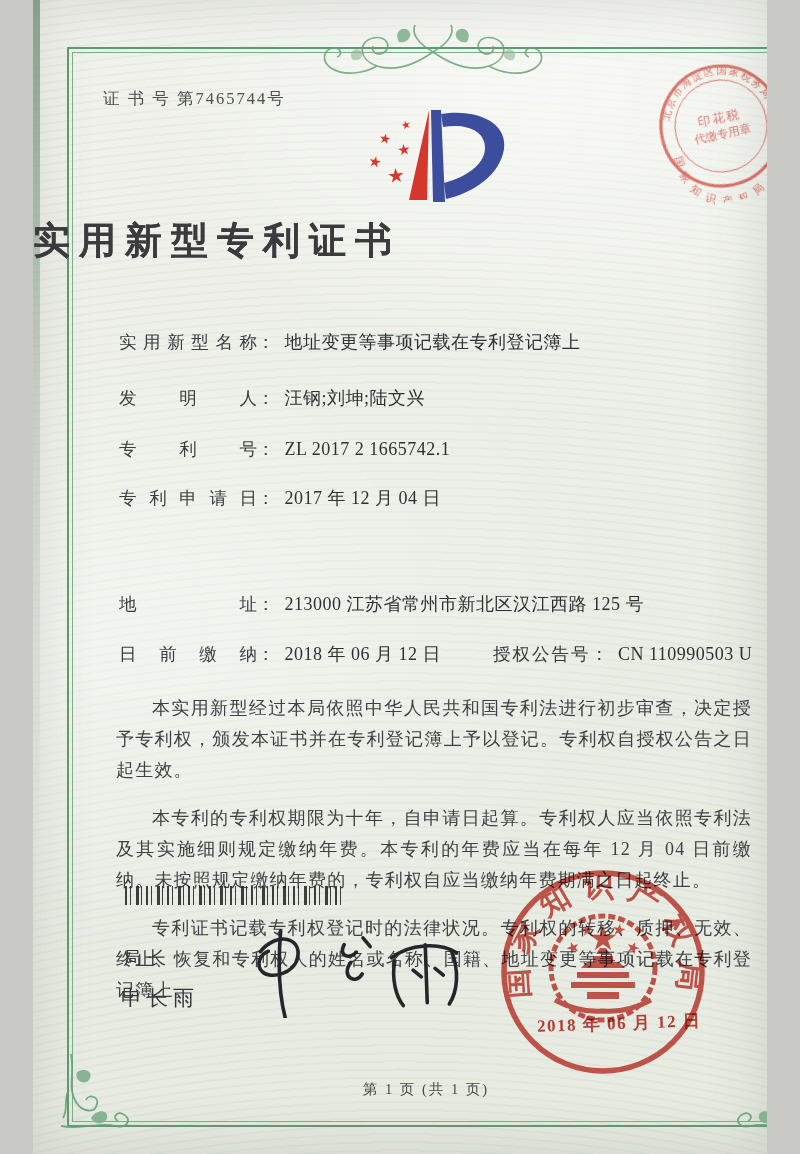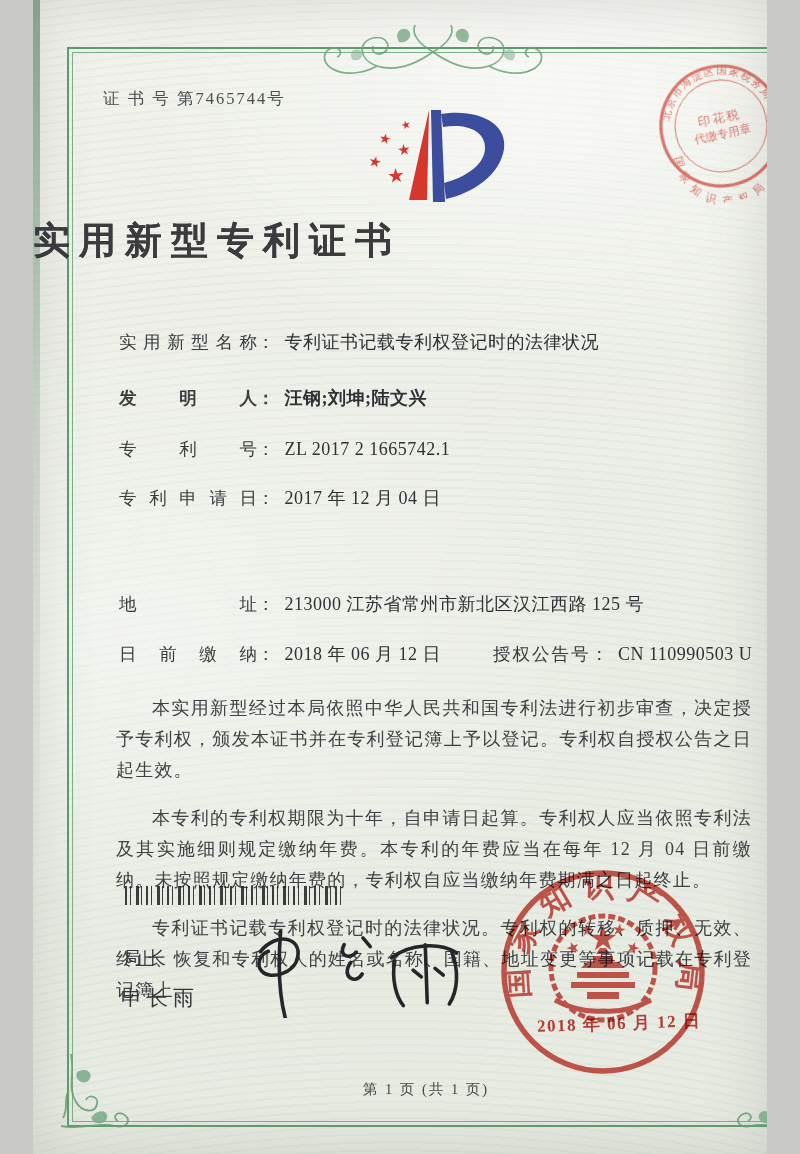--- a/index.html
+++ b/index.html
@@ -108,23 +108,23 @@
     </g>
     <g fill="#3c4d9d">
       <path d="M70,2 L80,2 L84,94 L72,94 Z"></path>
       <path d="M80,6 C116,0 147,15 143,41 C139,67 112,85 85,91 L83,75 C105,69 123,57 124,41 C125,22 104,15 82,19 Z"></path>
     </g>
   </svg>
 
   <div class="abs title">实用新型专利证书</div>
 
   <div class="abs field-row" style="top:330px;">
-    <span class="f-label">实用新型名称</span><span class="f-colon">：</span><span class="f-value">专利证书记载专利权登记时的法律状况</span>
-  </div>
-  <div class="abs field-row" style="top:386px;font-weight:bold;">
+    <span class="f-label">实用新型名称</span><span class="f-colon">：</span><span class="f-value">地址变更等事项记载在专利登记簿上</span>
+  </div>
+  <div class="abs field-row" style="top:386px;">
     <span class="f-label">发明人</span><span class="f-colon">：</span><span class="f-value">汪钢;刘坤;陆文兴</span>
   </div>
   <div class="abs field-row" style="top:437px;">
     <span class="f-label">专利号</span><span class="f-colon">：</span><span class="f-value">ZL 2017 2 1665742.1</span>
   </div>
   <div class="abs field-row" style="top:486px;">
     <span class="f-label">专利申请日</span><span class="f-colon">：</span><span class="f-value">2017 年 12 月 04 日</span>
   </div>
   <div class="abs field-row" style="top:592px;">
     <span class="f-label">地址</span><span class="f-colon">：</span><span class="f-value">213000 江苏省常州市新北区汉江西路 125 号</span>

